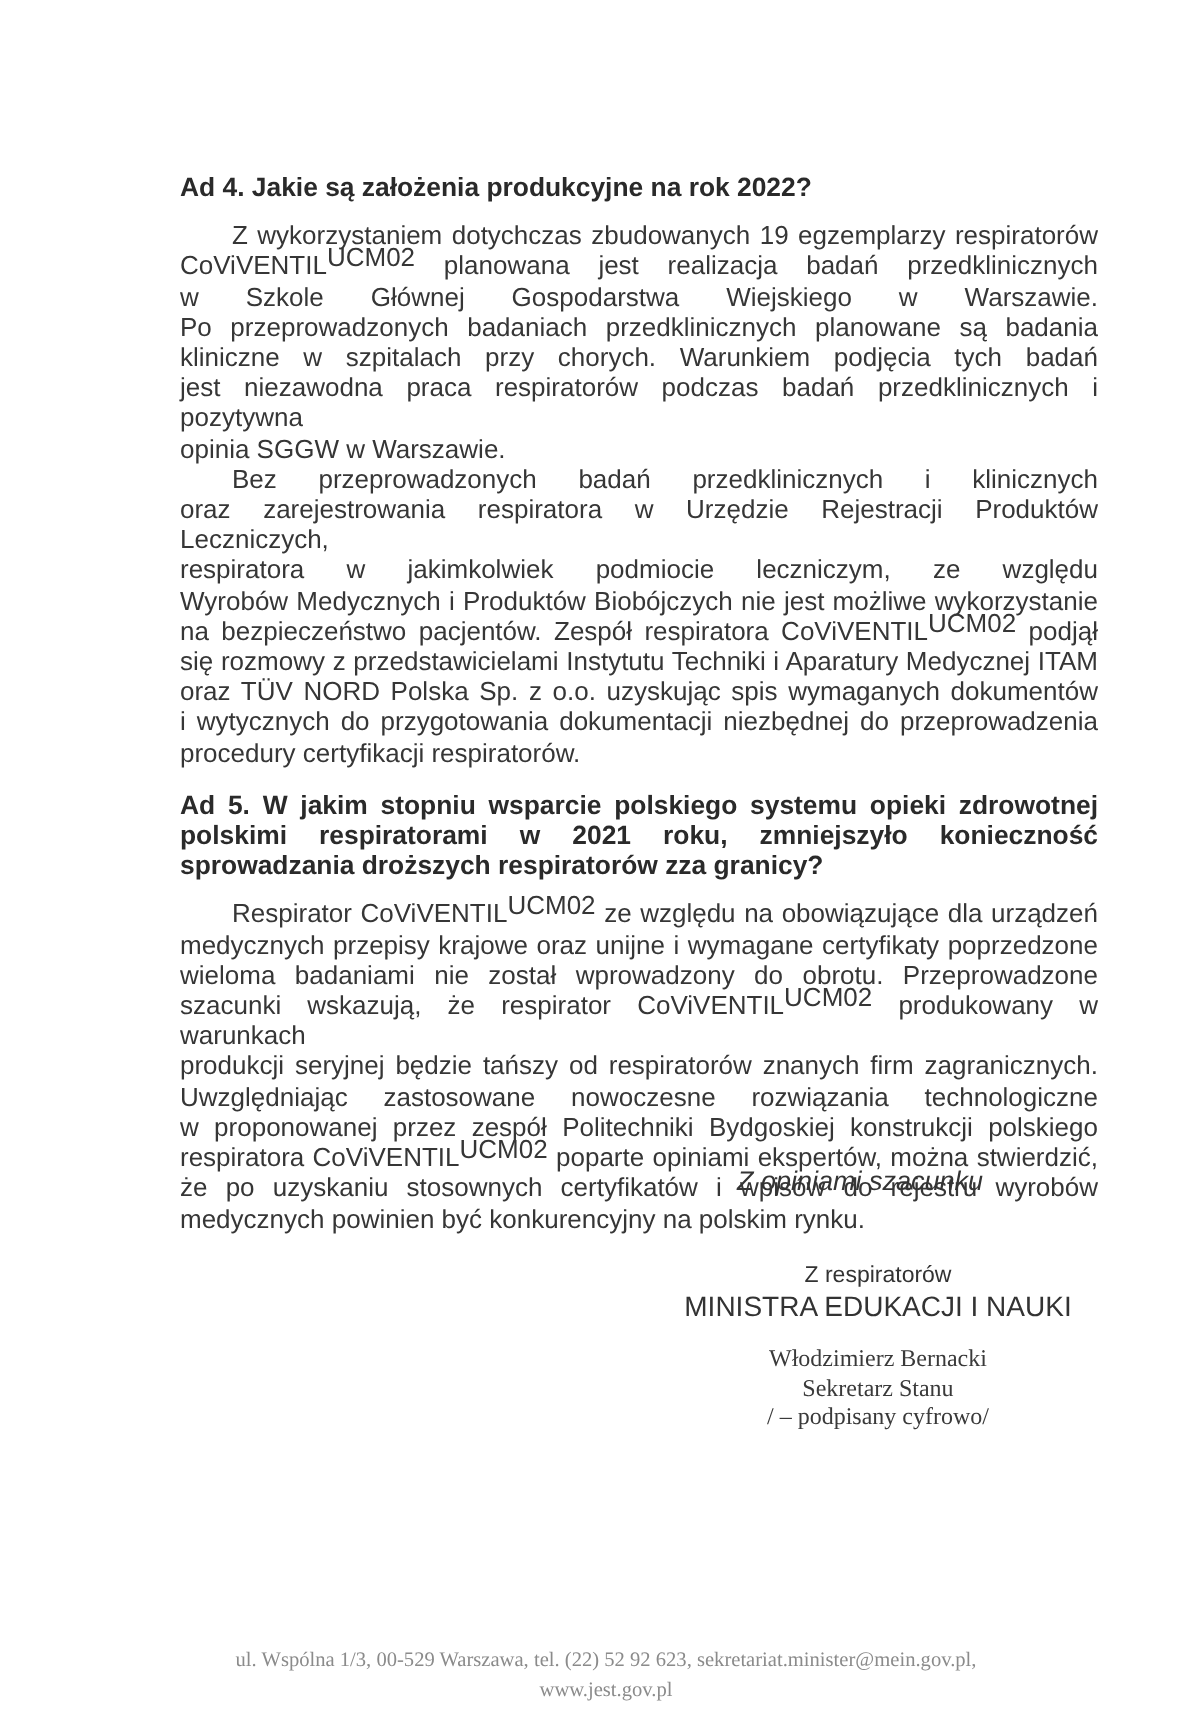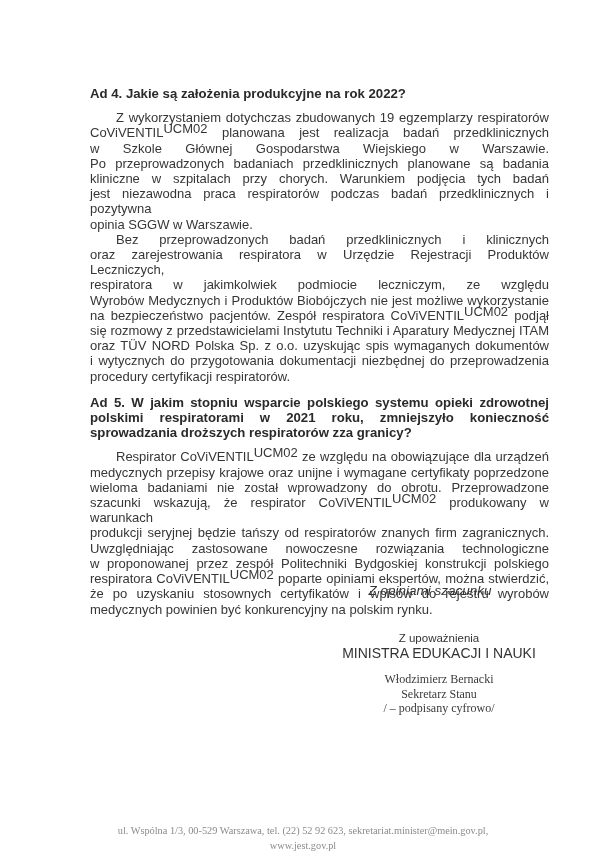--- a/index.html
+++ b/index.html
@@ -124,21 +124,21 @@
         <div class="line">w proponowanej przez zespół Politechniki Bydgoskiej konstrukcji polskiego</div>
         <div class="line">respiratora CoViVENTIL<sup>UCM02</sup> poparte opiniami ekspertów, można stwierdzić,</div>
         <div class="line">że po uzyskaniu stosownych certyfikatów i wpisów do rejestru wyrobów</div>
         <div class="line last">medycznych powinien być konkurencyjny na polskim rynku.</div>
       </div>
     </div>
 
   <div class="closing">Z opiniami szacunku</div>
 
   <div class="signature">
-    <div class="sig-auth">Z upoważnienia</div>
+    <div class="sig-auth">Z respiratorów</div>
     <div class="sig-authority">MINISTRA EDUKACJI I NAUKI</div>
     <div class="sig-person">
       <div>Włodzimierz Bernacki</div>
       <div>Sekretarz Stanu</div>
       <div>/ – podpisany cyfrowo/</div>
     </div>
   </div>
 
   <div class="footer">
     <div>ul. Wspólna 1/3, 00-529 Warszawa, tel. (22) 52 92 623, sekretariat.minister@mein.gov.pl,</div>

